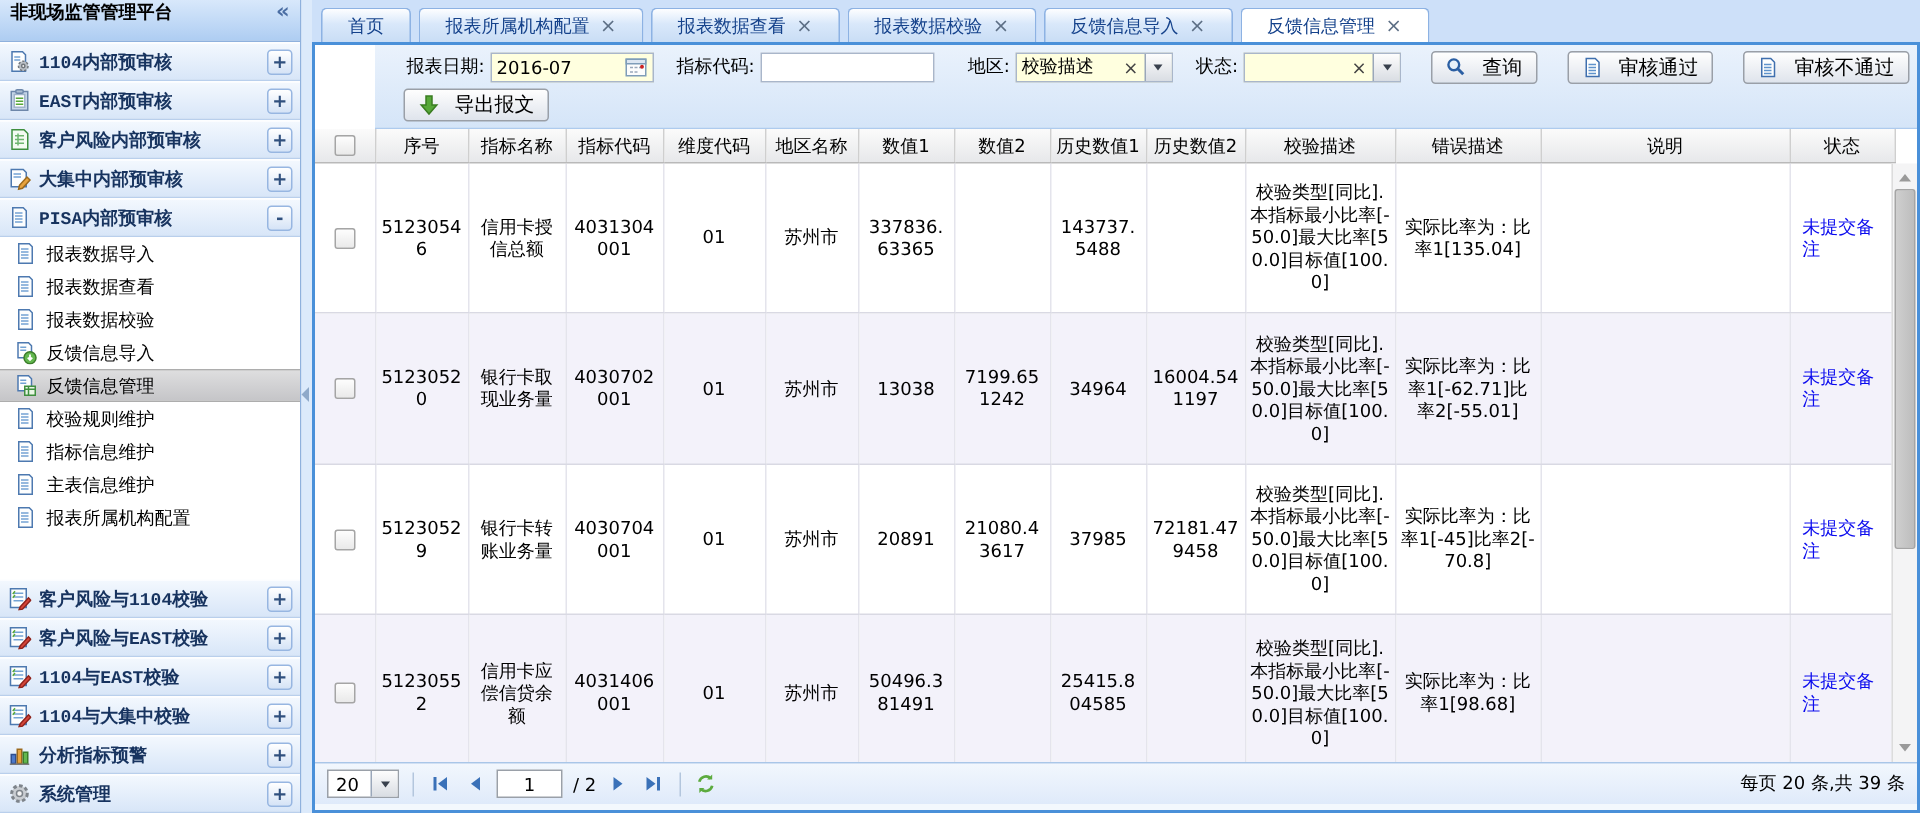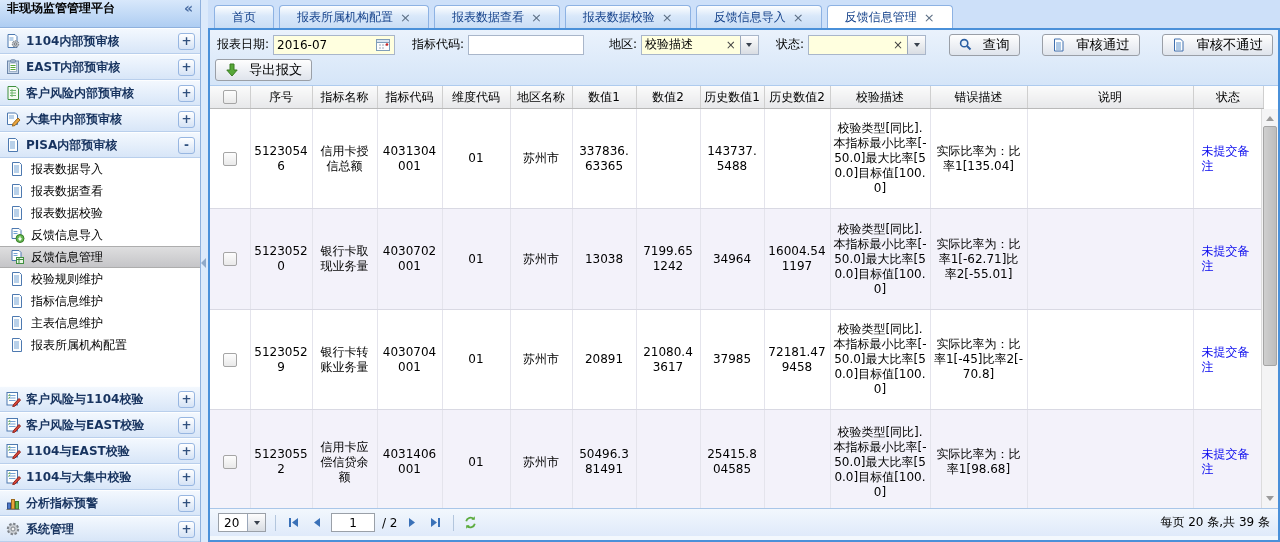--- a/index.html
+++ b/index.html
@@ -4,21 +4,21 @@
 <style>
   html,body{margin:0;padding:0;background:#fff;}
   body{font-family:"DejaVu Sans","Liberation Sans",sans-serif;font-size:12px;color:#000;}
   .app{width:1280px;height:542px;display:flex;overflow:hidden;background:#fff;}
 
   
   .sidebar{width:200px;flex:0 0 200px;display:flex;flex-direction:column;border-right:1px solid #8fb1dd;background:#fff;overflow:hidden;}
   .sb-header{height:27px;flex:0 0 27px;background:linear-gradient(#d8e8fb,#aecdf2);border-bottom:1px solid #8fb1dd;display:flex;padding:0 7px;font-weight:bold;}
   .sb-header .hdr-collapse{margin-left:auto;color:#4a6da3;font-weight:bold;font-size:14px;cursor:pointer;}
   .sb-group{height:24px;flex:0 0 24px;display:flex;align-items:center;gap:5px;padding:0 5px 0 5px;background:linear-gradient(#f3f8fe,#d8e6f8);border-top:1px solid #fdfeff;border-bottom:1px solid #b9cfec;color:#17335f;font-weight:bold;cursor:pointer;}
-  .sb-group .lbl{white-space:nowrap;overflow:hidden;}
+  .sb-group .lbl{white-space:nowrap;overflow:hidden;font-family:Liberation Mono, monospace;}
   .toggle-btn{margin-left:auto;width:15px;height:15px;flex:0 0 15px;border:1px solid #97b6e1;border-radius:3px;background:linear-gradient(#ffffff,#d5e3f6);color:#30507e;display:flex;align-items:center;justify-content:center;font-size:12px;line-height:1;font-weight:bold;cursor:pointer;}
   .sb-items{background:#fff;}
   .sb-item{height:22px;display:flex;align-items:center;gap:6px;padding-left:9px;background:#fff;cursor:pointer;white-space:nowrap;}
   .sb-item.selected{background:linear-gradient(#dededf,#c5c5c8);border-top:1px solid #adadad;border-bottom:1px solid #adadad;height:20px;}
   .sb-fill{flex:1 1 auto;background:#fff;}
   .icon16{width:16px;height:16px;flex:0 0 16px;display:inline-flex;}
 
   
   .splitter{width:7px;flex:0 0 7px;background:#dceafb;position:relative;cursor:col-resize;}
   .splitter .mini-arrow{position:absolute;top:258px;left:0;width:0;height:0;border-top:5px solid transparent;border-bottom:5px solid transparent;border-right:5px solid #8fa9c9;}
@@ -26,21 +26,21 @@
   
   .main{flex:1 1 auto;display:flex;flex-direction:column;overflow:hidden;background:#cde0f9;}
   .tabbar{height:28px;flex:0 0 28px;background:#cde0f9;display:flex;align-items:flex-end;gap:5px;padding:0 0 0 6px;}
   .tab{height:22px;display:flex;align-items:center;padding:0 17px;border:1px solid #8db2e3;border-bottom:none;border-radius:4px 4px 0 0;background:linear-gradient(#fdfeff,#d9e8fa 45%,#c9ddf5);color:#15428b;cursor:pointer;white-space:nowrap;}
   .tab.active{background:#fff;}
   .tab .close{margin-left:7px;color:#5d6f85;font-size:13px;line-height:1;cursor:pointer;}
 
   .panel{flex:1 1 auto;border:2px solid #4a90d9;display:flex;flex-direction:column;background:#fff;overflow:hidden;}
 
   
-  .toolbar{flex:0 0 53px;background:linear-gradient(#eaf2fc,#d5e5f8);border-bottom:1px solid #aecbee;padding:2px 5px 0 5px;}
+  .toolbar{flex:0 0 53px;background:linear-gradient(#eaf2fc,#d5e5f8);border-bottom:1px solid #aecbee;padding:2px 5px 0 19px;margin-left:40px;}
   .tb-row{display:flex;align-items:center;height:25px;}
   .tb-label{margin:0 4px 0 2px;white-space:nowrap;}
   .fld{height:20px;border:1px solid #a9b6ca;background:#fff;display:flex;align-items:center;padding:0 3px;box-sizing:border-box;}
   .fld.yellow{background:#ffffdf;}
   .date-fld{width:128px;justify-content:space-between;}
   .code-fld{width:116px;}
   .combo{width:124px;justify-content:flex-end;gap:4px;padding-right:0;}
   .combo .val{margin-right:auto;}
   .combo .clear{color:#444;font-size:12px;cursor:pointer;}
   .combo-arrow{width:17px;height:18px;border-left:1px solid #9aa7ba;background:linear-gradient(#fdfdfd,#d9dde3);display:flex;align-items:center;justify-content:center;cursor:pointer;}

